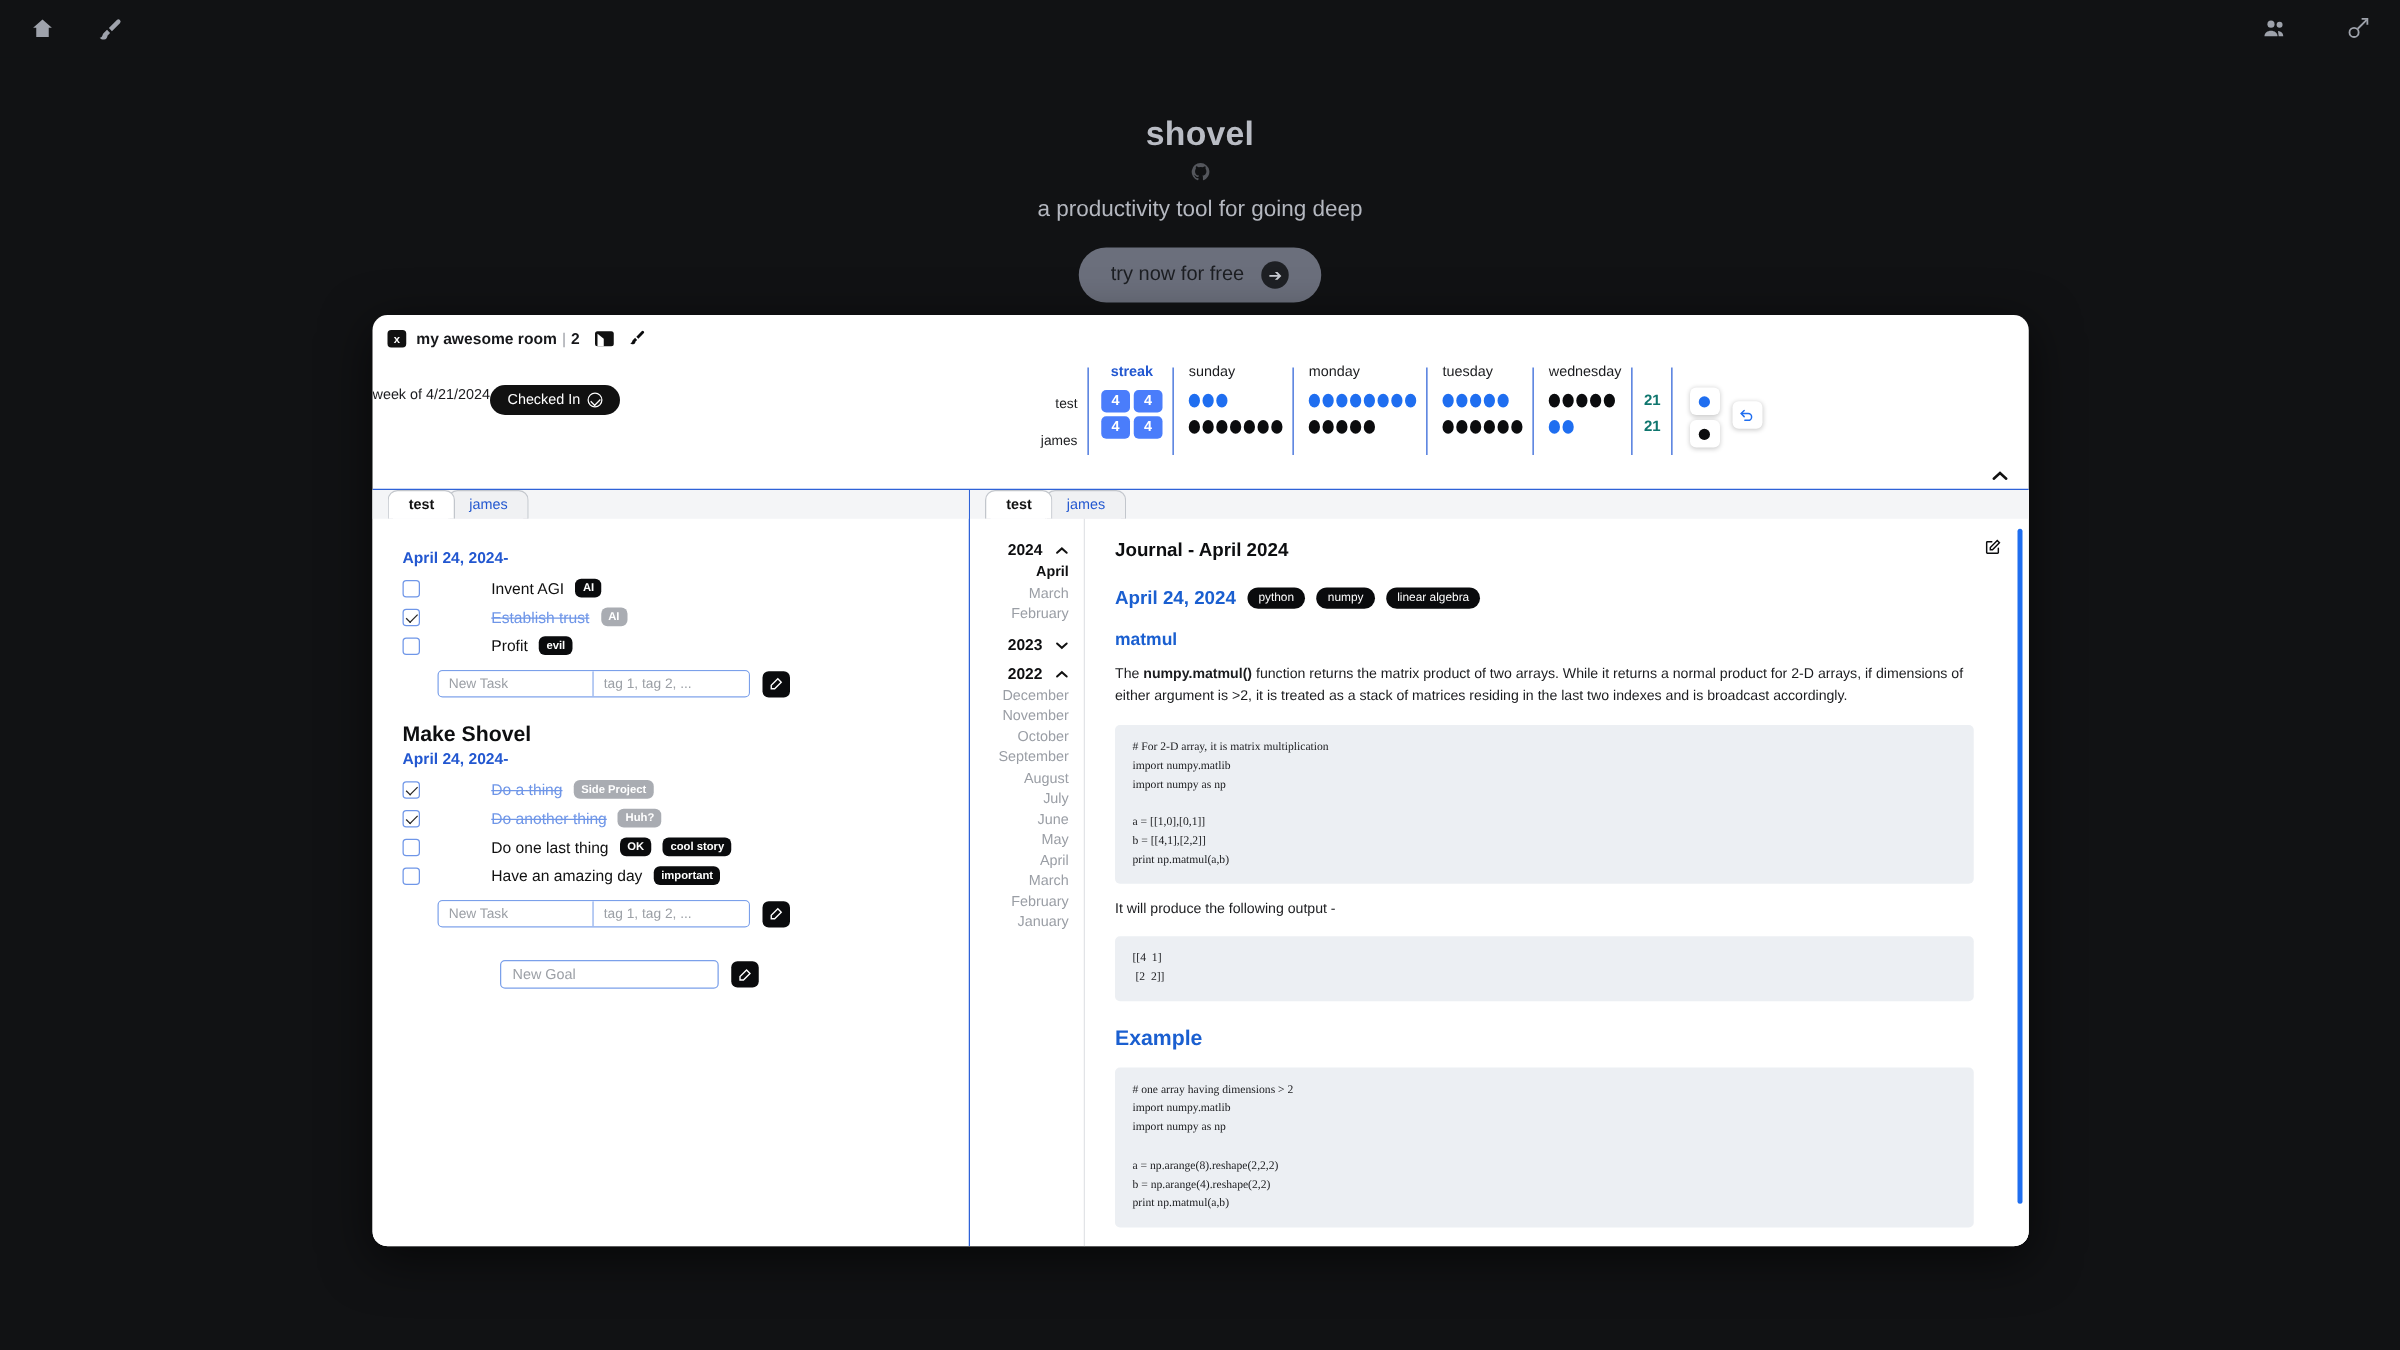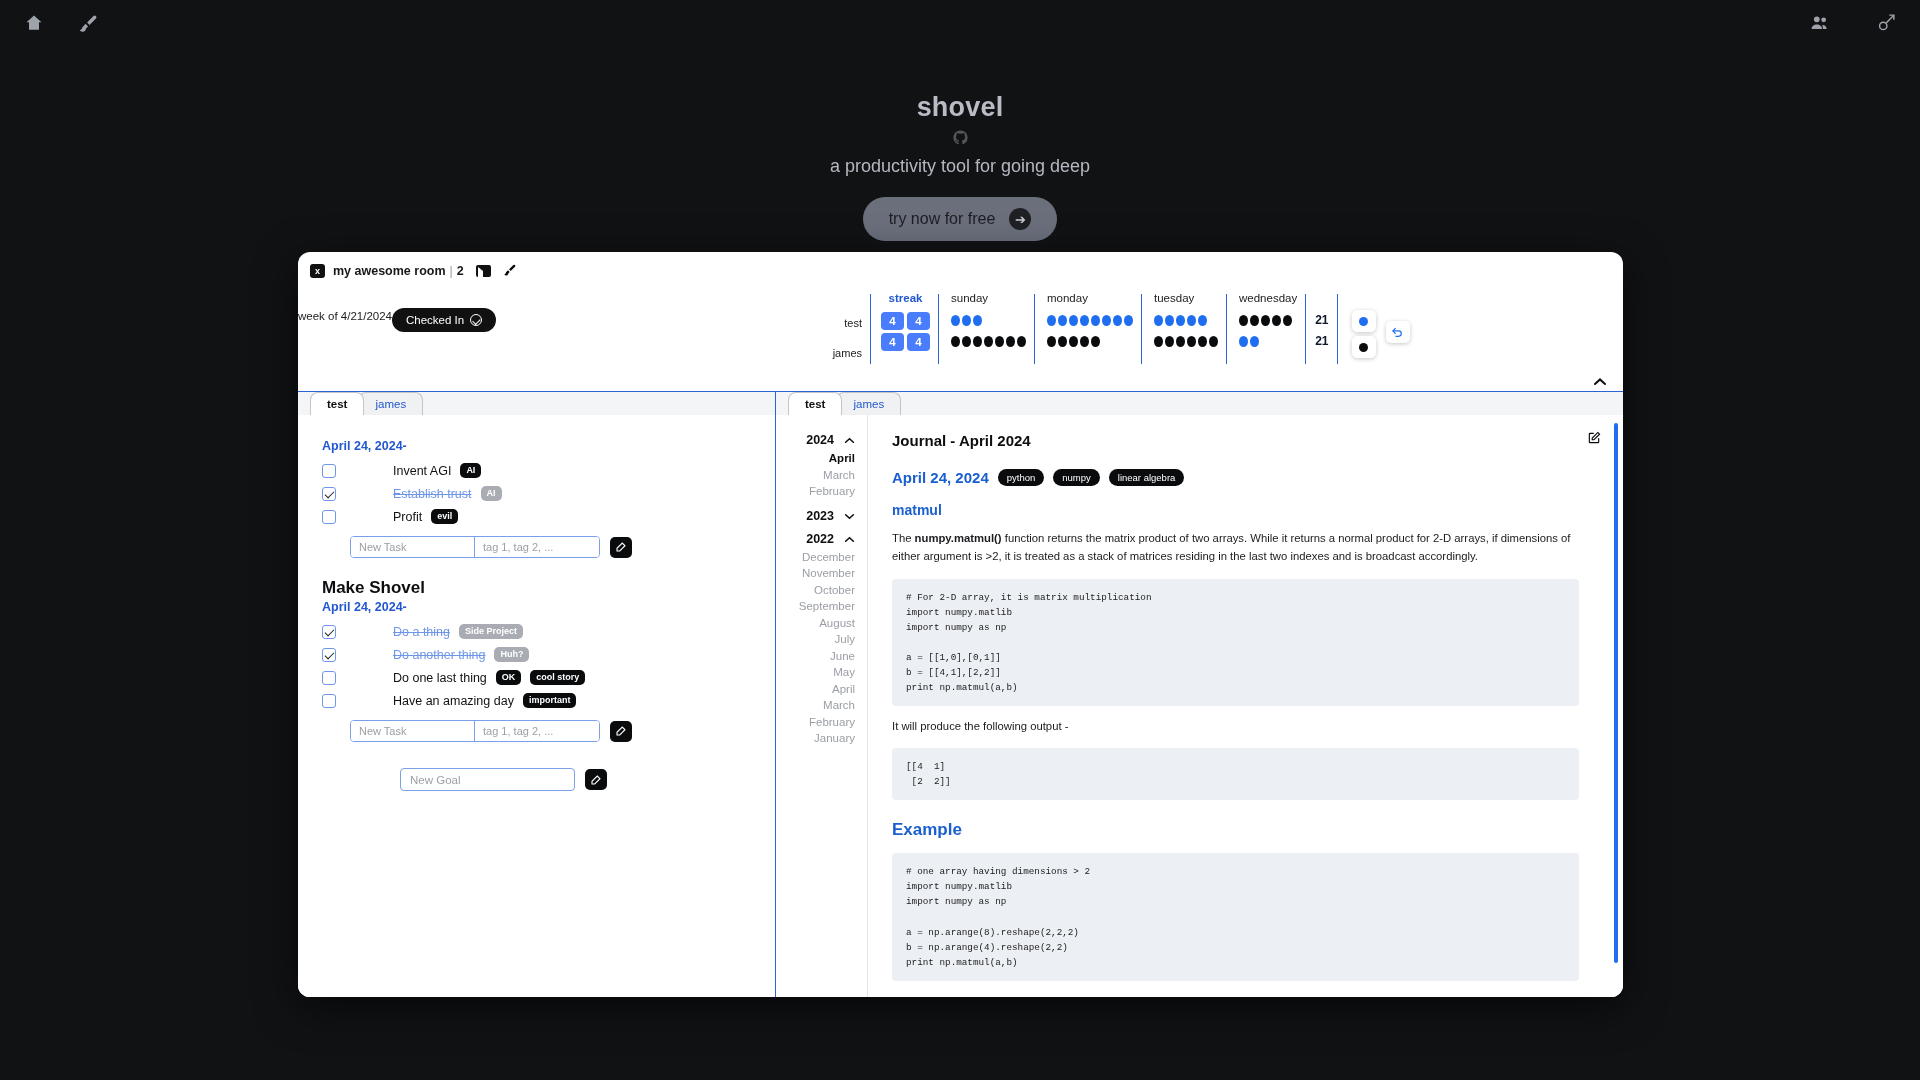--- a/index.html
+++ b/index.html
@@ -138,21 +138,21 @@
   .day-rows { display: flex; flex-direction: column; gap: 5px; margin-top: 6px; }
   .day-row { display: flex; gap: 2px; height: 16px; align-items: center; }
   .dot { width: 9px; height: 11px; border-radius: 50%; display: inline-block; }
   .dot.b { background: #1f6ef0; }
   .dot.k { background: #0b0c0e; }
 
   .totalcol { padding-left: 9px; padding-top: 16px; }
   .total-rows { display: flex; flex-direction: column; gap: 5px; margin-top: 6px; }
   .total-rows div {
     height: 16px; line-height: 16px; font-size: 12px;
-    font-weight: 700; color: #0f172a;
+    font-weight: 700; color: #0f766e;
   }
 
   .legendcol { padding-left: 14px; padding-top: 16px; display: flex; align-items: flex-start; gap: 10px; }
   .legend-stack { display: flex; flex-direction: column; gap: 4px; margin-top: 4px; }
   .legend-box {
     width: 24px; height: 22px; border-radius: 5px;
     background: #fff; box-shadow: 0 1px 4px rgba(0,0,0,.22);
     display: flex; align-items: center; justify-content: center;
   }
   .legend-box .dot { width: 9px; height: 9px; }
@@ -267,21 +267,21 @@
   .entry-date { font-size: 15px; font-weight: 700; color: #1a5fd0; }
   .tagpill {
     background: #0a0b0d; color: #fff; border-radius: 10px;
     font-size: 9.5px; padding: 3.5px 9px; line-height: 1;
   }
   .h-sub { font-size: 14px; font-weight: 700; color: #1a5fd0; margin-top: 16px; }
   .para { font-size: 11.3px; color: #1b1c1f; line-height: 1.62; margin-top: 11px; }
   .para b { font-weight: 700; }
   .code {
     background: #eceff3; border-radius: 4px; padding: 11px 14px;
-    margin-top: 13px; font-family: Liberation Mono, monospace;
+    margin-top: 13px; font-family: Liberation Serif, serif;
     font-size: 9.3px; color: #1b1c1f; line-height: 1.62; white-space: pre;
   }
   .h-ex { font-size: 17px; font-weight: 700; color: #1a5fd0; margin-top: 20px; }
 
   .jscroll {
     position: absolute; right: 5px; top: 8px;
     width: 4px; height: 540px; background: #1f6ef0; border-radius: 3px;
   }
 </style>
 </head>

